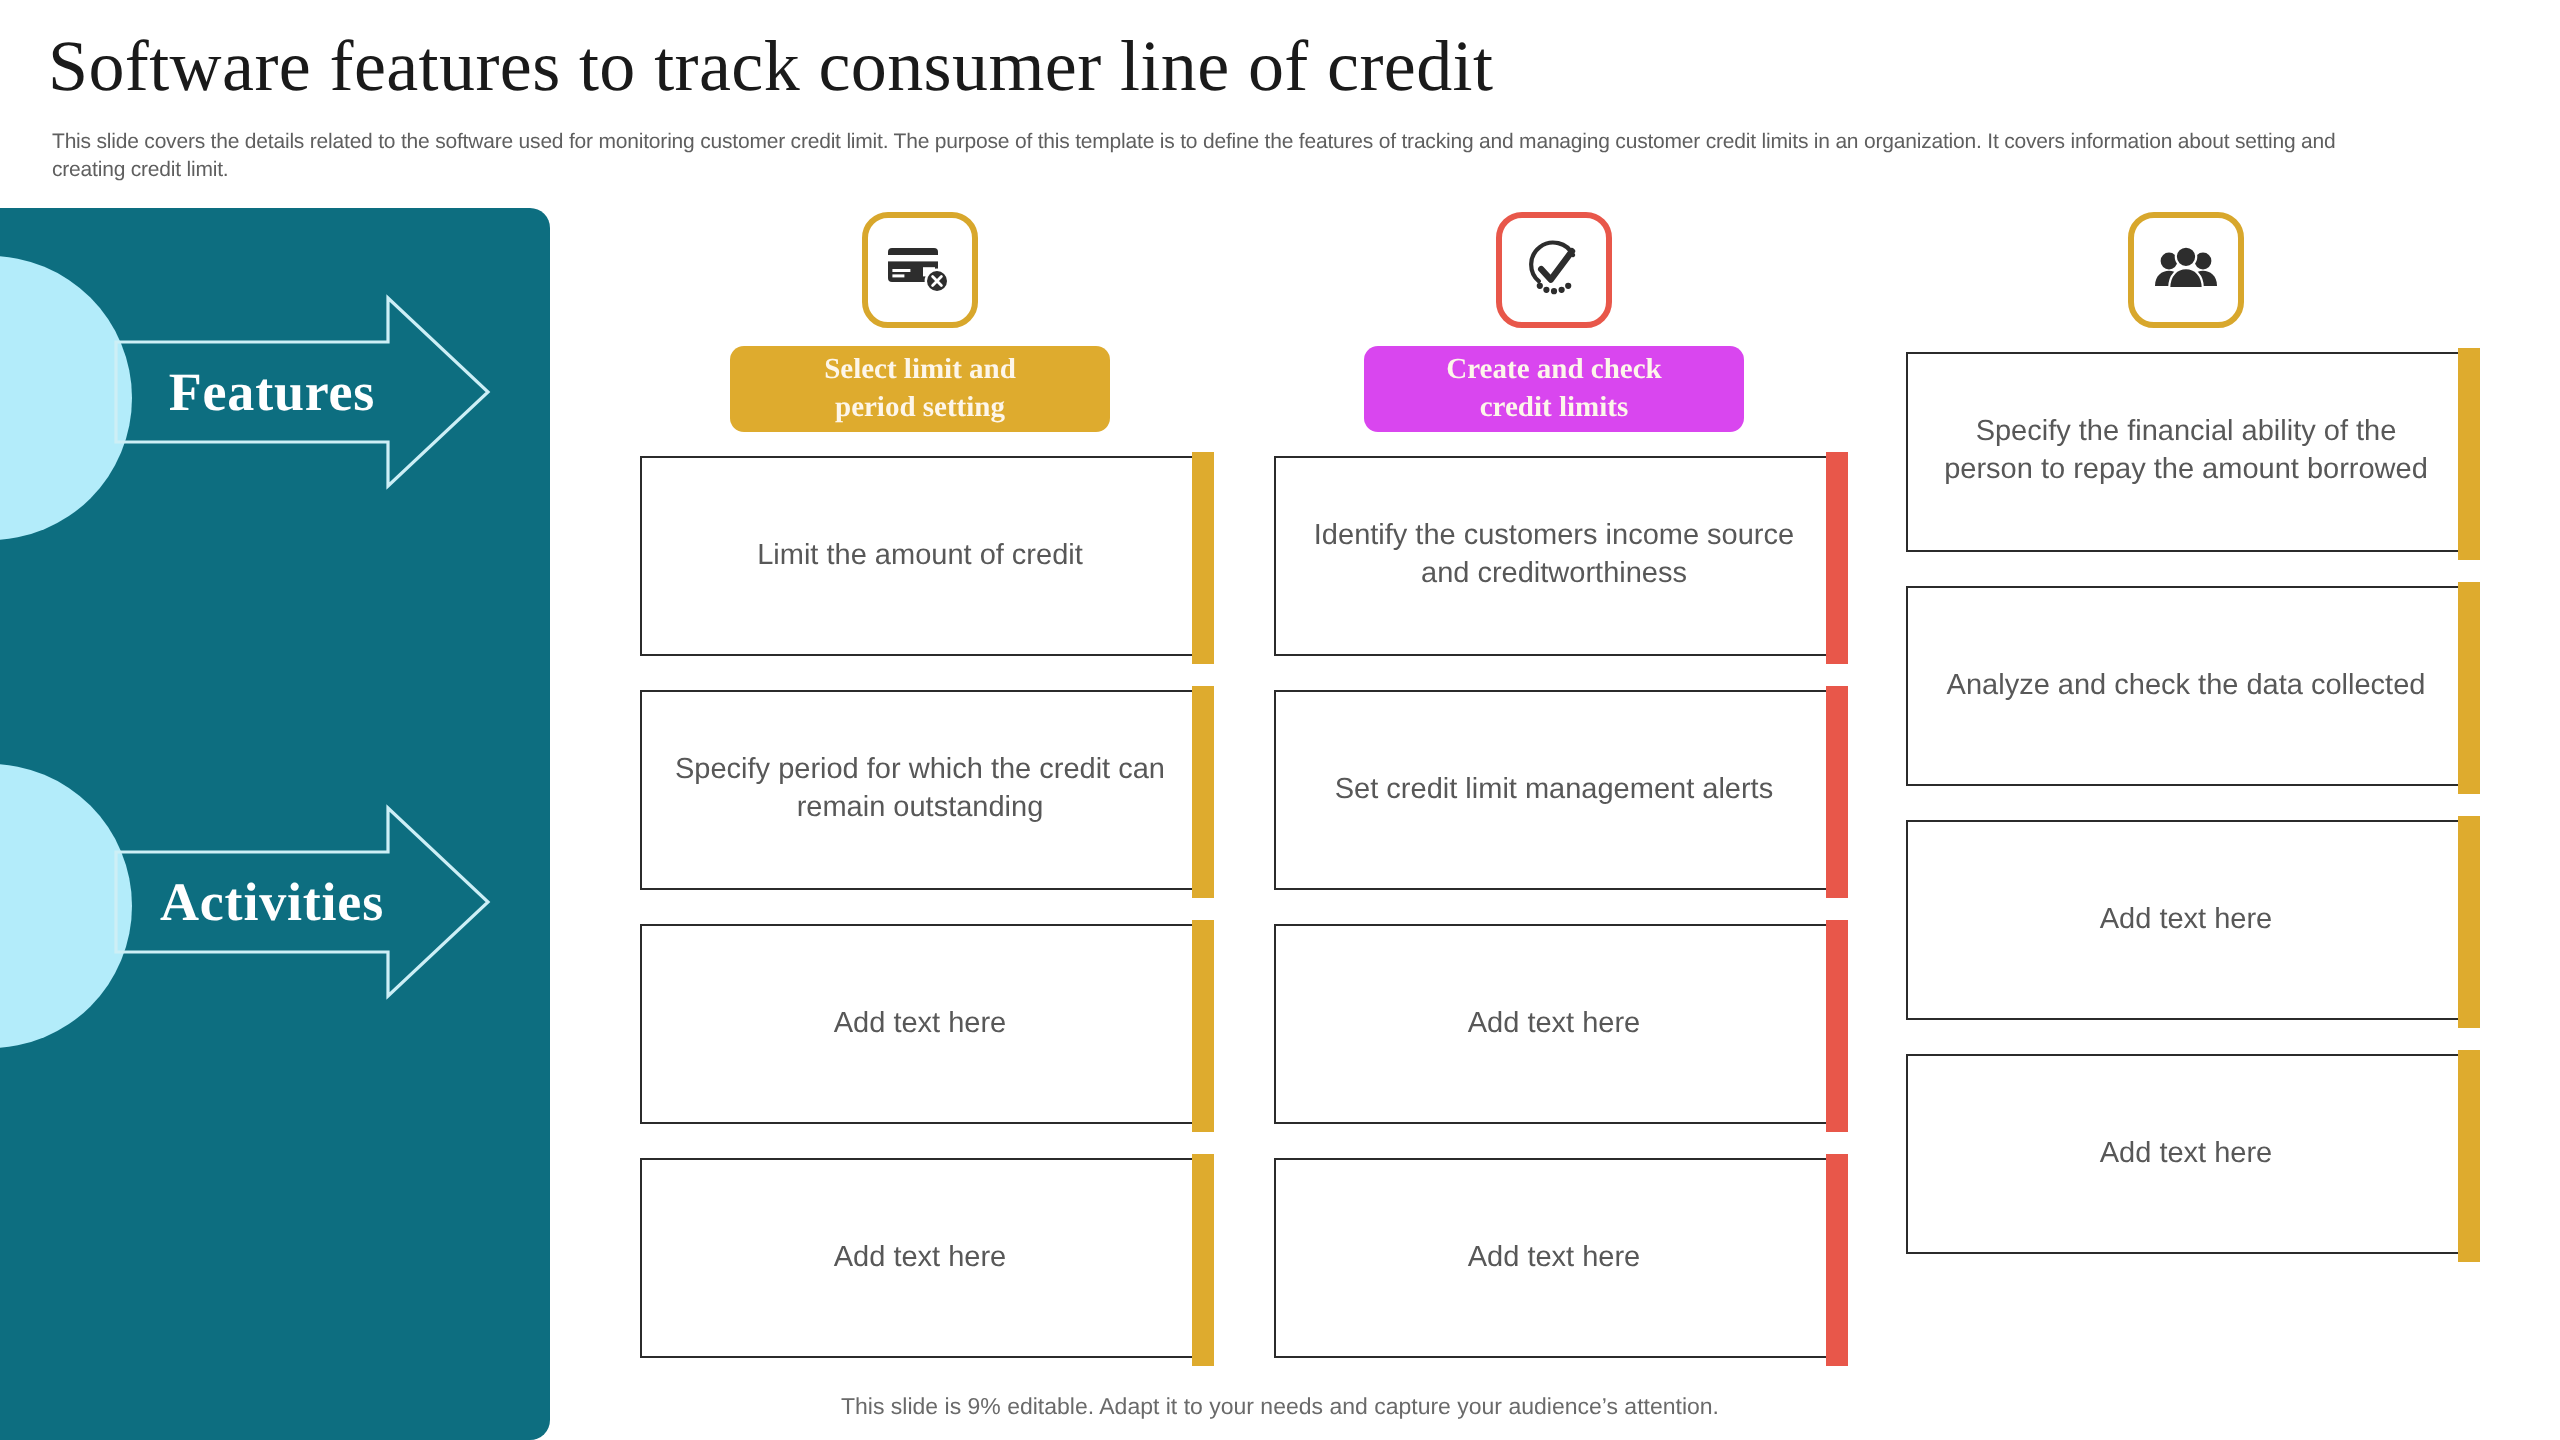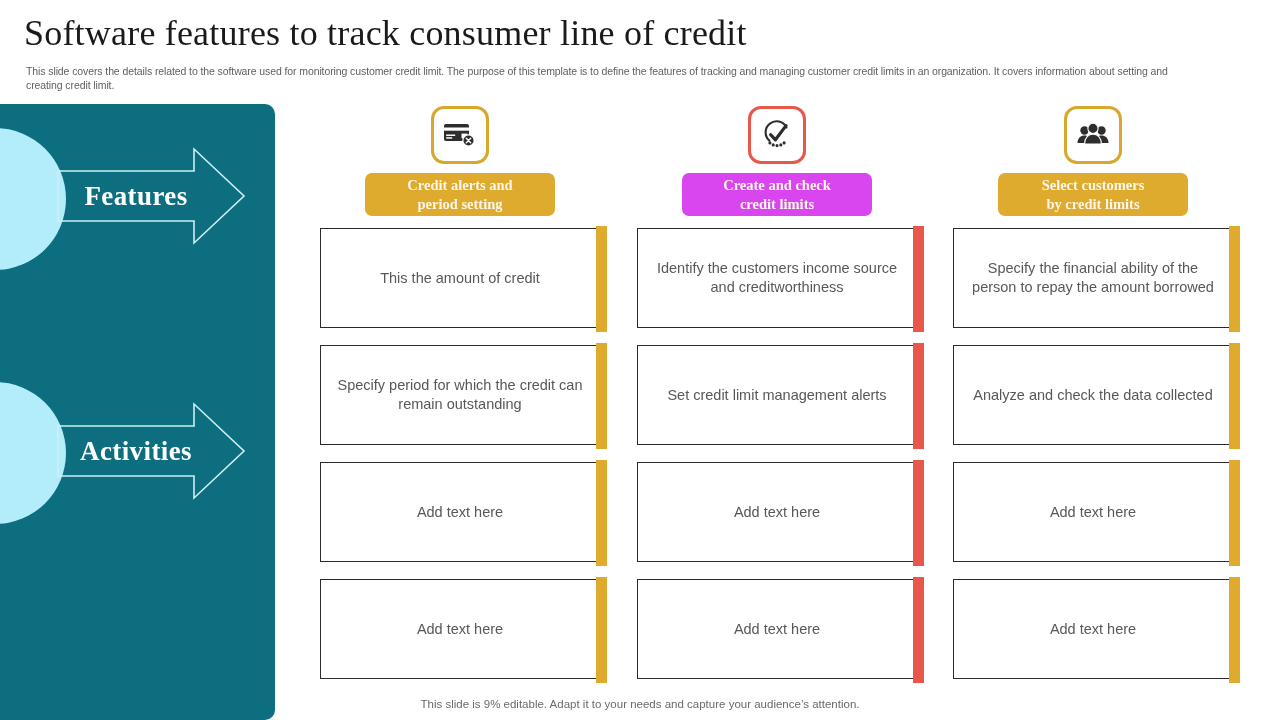--- a/index.html
+++ b/index.html
@@ -215,27 +215,27 @@
       <rect x="3.2" y="12.5" width="9" height="1.5" fill="#ffffff"></rect>
       <rect x="3.2" y="15.2" width="6" height="1.5" fill="#ffffff"></rect>
       <rect x="18.5" y="11.6" width="6" height="4.6" fill="#ffffff"></rect>
       <circle cx="25.5" cy="18.5" r="6.2" fill="#ffffff"></circle>
       <circle cx="25.5" cy="18.5" r="5" fill="#2d2d2d"></circle>
       <path d="M23.3 16.3 L27.7 20.7 M27.7 16.3 L23.3 20.7" stroke="#ffffff" stroke-width="1.4" stroke-linecap="round"></path>
     </svg>
   </div>
   <div class="col-pill">
     <div>
-      <span>Credit alerts and</span><br>
+      <span>Select limit and</span><br>
       <span>period setting</span>
     </div>
   </div>
   <div class="cards">
     <div class="card">
-      <div class="card-text">This the amount of credit</div>
+      <div class="card-text">Limit the amount of credit</div>
       <div class="card-accent"></div>
     </div>
     <div class="card">
       <div class="card-text">Specify period for which the credit can remain outstanding</div>
       <div class="card-accent"></div>
     </div>
     <div class="card">
       <div class="card-text">Add text here</div>
       <div class="card-accent"></div>
     </div>
@@ -284,26 +284,20 @@
   <div class="col-icon-tile">
     <svg width="34" height="26" viewBox="0 0 34 26">
       <circle cx="8.5" cy="8.5" r="4.2" fill="#2d2d2d"></circle>
       <path d="M1.5 21 C1.5 15.8 5 13.4 8.5 13.4 C12 13.4 15.5 15.8 15.5 21 Z" fill="#2d2d2d"></path>
       <circle cx="25.5" cy="8.5" r="4.2" fill="#2d2d2d"></circle>
       <path d="M18.5 21 C18.5 15.8 22 13.4 25.5 13.4 C29 13.4 32.5 15.8 32.5 21 Z" fill="#2d2d2d"></path>
       <circle cx="17" cy="6.4" r="5.1" fill="#2d2d2d" stroke="#ffffff" stroke-width="1.1"></circle>
       <path d="M8.6 22 C8.6 15.4 12.6 12.1 17 12.1 C21.4 12.1 25.4 15.4 25.4 22 Z" fill="#2d2d2d" stroke="#ffffff" stroke-width="1.1"></path>
     </svg>
   </div>
-  <div class="col-pill">
-    <div>
-      <span>Select customers</span><br>
-      <span>by credit limits</span>
-    </div>
-  </div>
   <div class="cards">
     <div class="card">
       <div class="card-text">Specify the financial ability of the person to repay the amount borrowed</div>
       <div class="card-accent"></div>
     </div>
     <div class="card">
       <div class="card-text">Analyze and check the data collected</div>
       <div class="card-accent"></div>
     </div>
     <div class="card">

